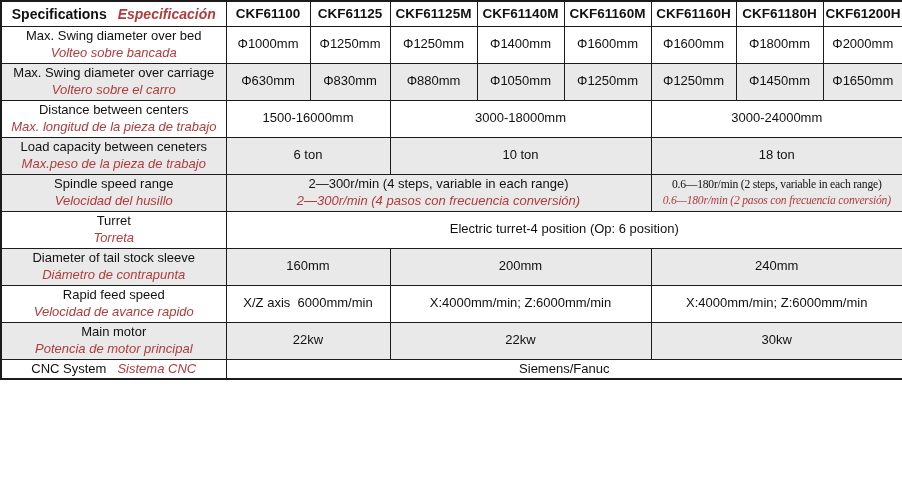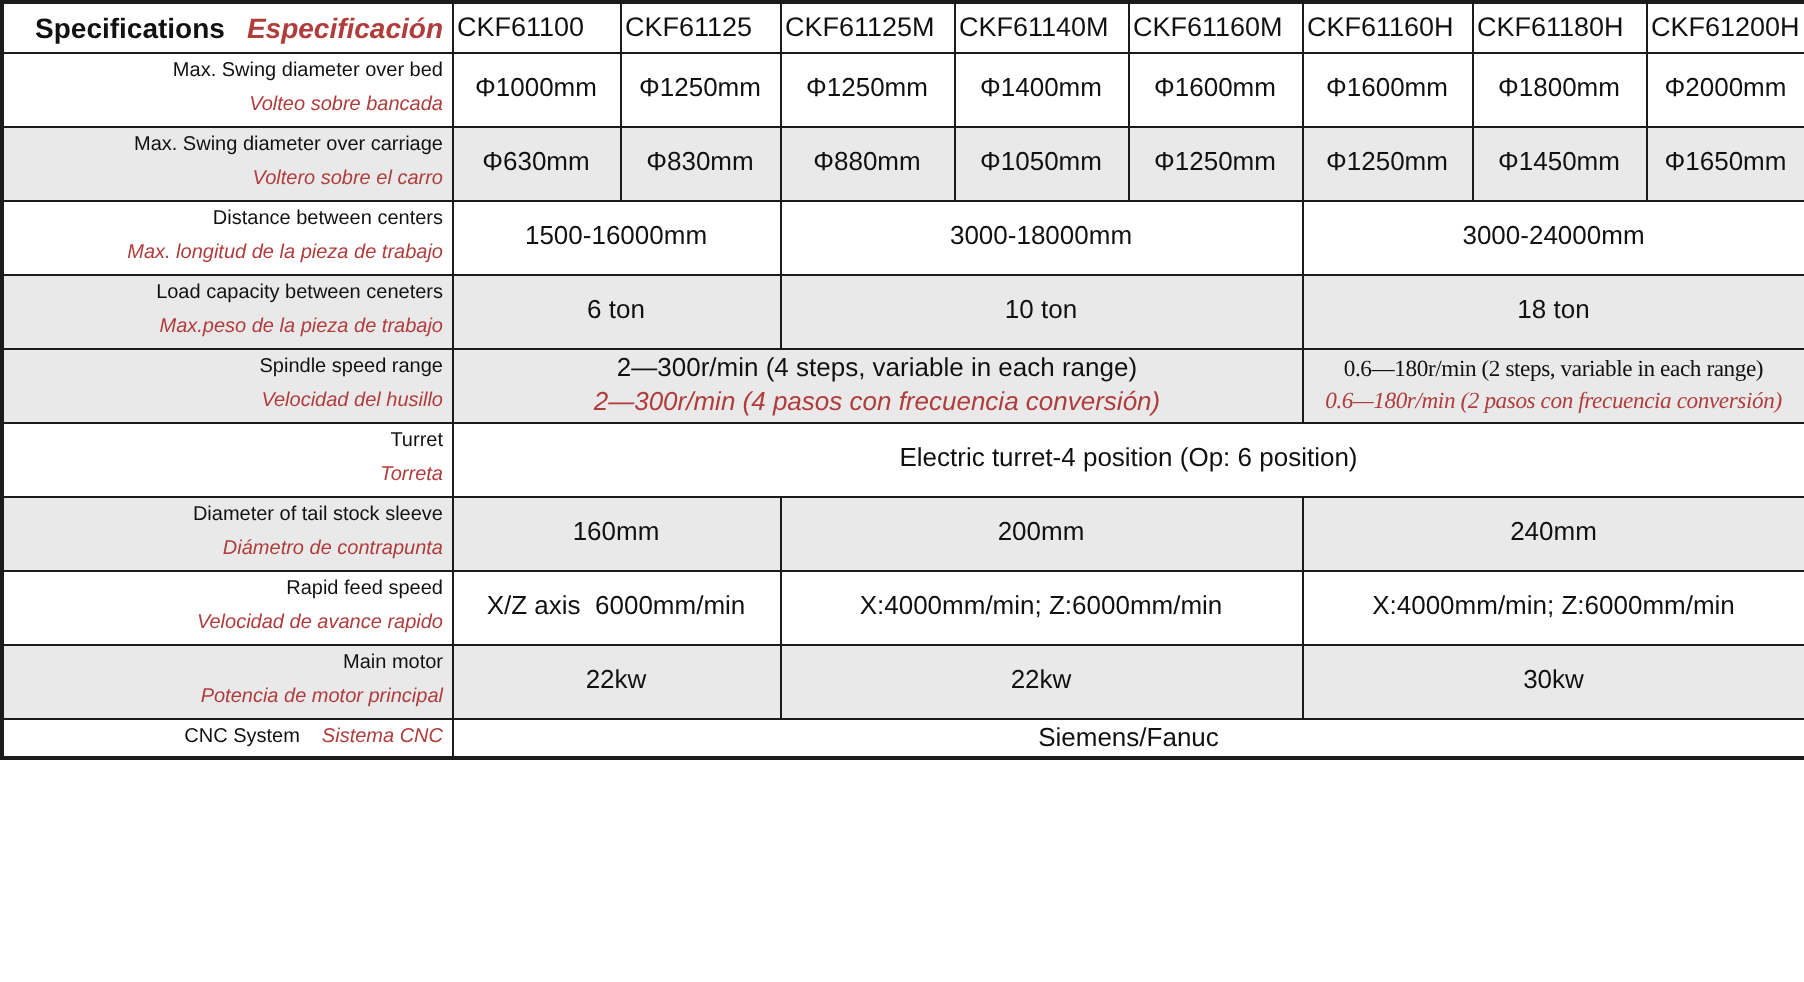--- a/index.html
+++ b/index.html
@@ -23,40 +23,40 @@
   .spec th,.spec td{
     border:1.5px solid var(--border);
     overflow:hidden;
   }
   thead tr{height:25px;}
   tbody tr{height:37px;}
   tbody tr.single{height:20px;}
   tbody tr.shaded{background:var(--stripe);padding-left:24px;}
 
   th.corner{
-    text-align:right;
+    text-align:center;
     padding:1px 4px;
     font-size:14px;
     white-space:nowrap;
   }
   th.corner .en{font-weight:bold;color:var(--ink);}
   th.corner .es{font-weight:bold;font-style:italic;color:var(--red);margin-left:11px;}
   th.model{
-    text-align:left;
-    font-weight:normal;
+    text-align:center;
+    font-weight:bold;
     font-size:13.5px;
     padding:1px 2px;
     white-space:nowrap;
   }
 
   td.label{
-    text-align:right;
+    text-align:center;
     padding:1px 4px;
     line-height:16.5px;
-    font-size:10px;
+    font-size:13px;
     white-space:nowrap;
   }
   td.label .en{display:block;color:var(--ink);}
   td.label .es{display:block;color:var(--red);font-style:italic;}
   td.label.inline .en,td.label.inline .es{display:inline;}
   td.label.inline .es{margin-left:11px;}
 
   td.val{
     text-align:center;
     font-size:13px;

